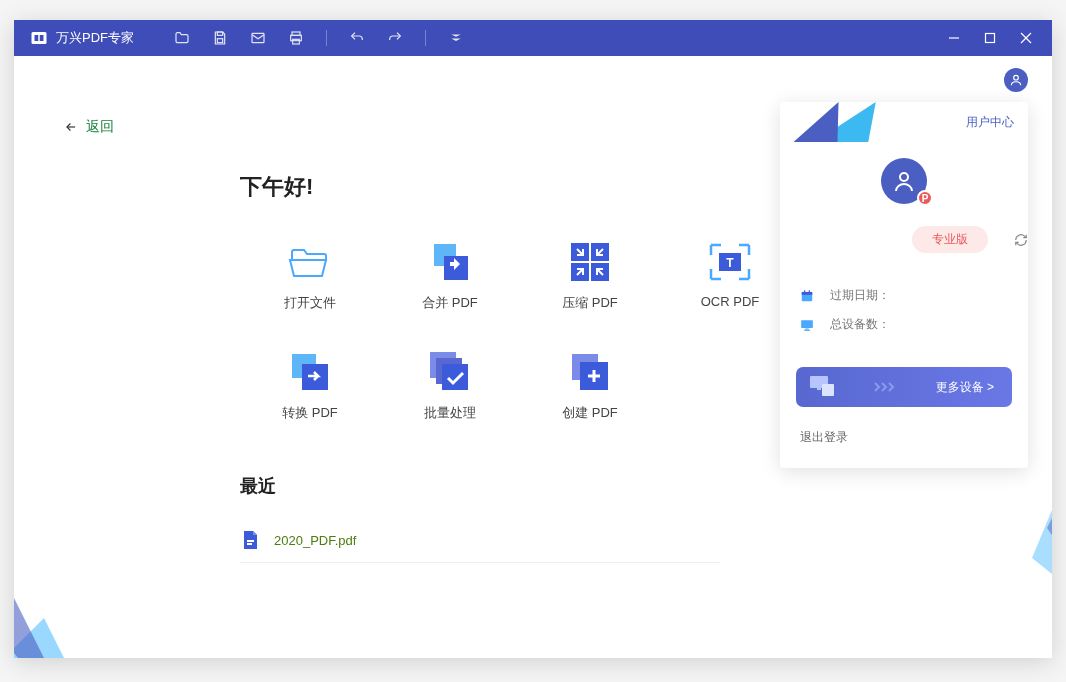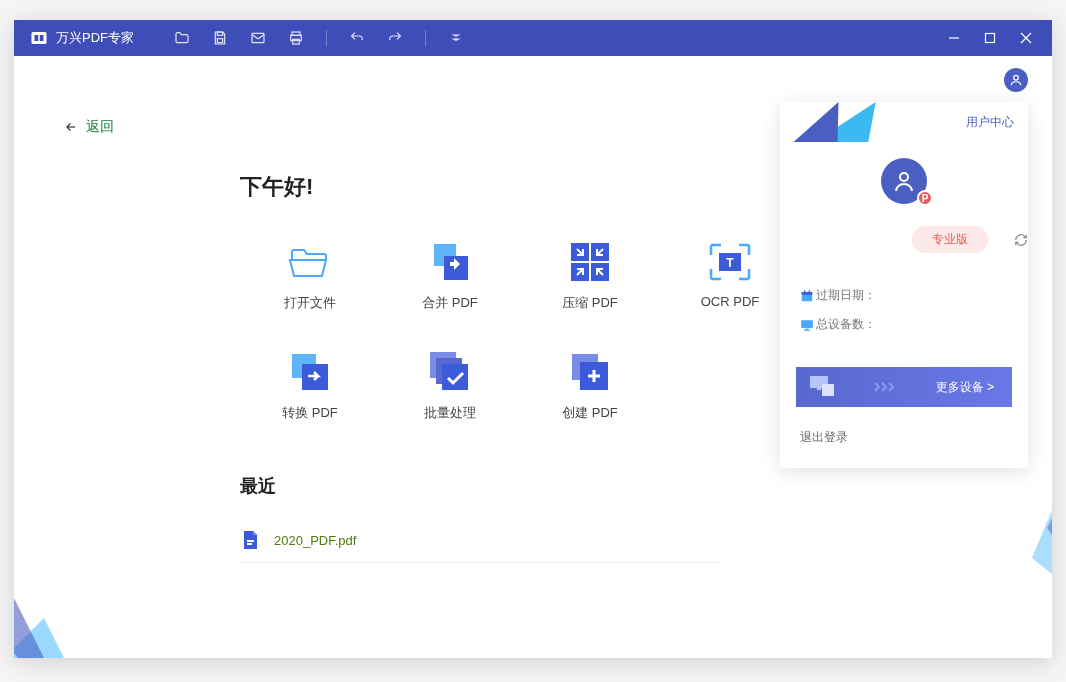--- a/index.html
+++ b/index.html
@@ -40,23 +40,23 @@
 .user-panel .header-deco .tri1 { position: absolute; left: 20px; top: 0; width: 0; height: 0; border-left: 32px solid transparent; border-right: 12px solid transparent; border-bottom: 40px solid #4a5fc1; transform: skewX(-18deg); }
 .user-panel .header-deco .tri2 { position: absolute; left: 40px; top: 0; width: 0; height: 0; border-left: 50px solid transparent; border-right: 4px solid transparent; border-bottom: 40px solid #3bb9f0; transform: skewX(-16deg); }
 .user-panel .user-center-link { position: absolute; top: 12px; right: 14px; font-size: 12px; color: #4a5fc1; cursor: pointer; }
 .user-panel .avatar-wrap { display: flex; justify-content: center; margin-top: 16px; position: relative; }
 .user-panel .avatar { width: 46px; height: 46px; border-radius: 50%; background: #4a5fc1; display: flex; align-items: center; justify-content: center; position: relative; }
 .user-panel .avatar .badge { position: absolute; bottom: -2px; right: -6px; width: 16px; height: 16px; border-radius: 50%; background: #e85b5b; color: #fff; font-size: 10px; font-weight: 700; display: flex; align-items: center; justify-content: center; border: 2px solid #fff; }
 .user-panel .badge-row { display: flex; justify-content: flex-end; align-items: center; gap: 26px; margin: 22px 0 20px; }
 .user-panel .pro-badge { background: #fde9e7; color: #e85b5b; font-size: 12px; padding: 5px 20px; border-radius: 14px; }
 .user-panel .refresh-icon { width: 14px; height: 14px; cursor: pointer; color: #888; }
 .user-panel .info-list { padding: 14px 20px 8px; }
-.user-panel .info-row { display: flex; align-items: center; gap: 2px; font-size: 12px; color: #777; margin-bottom: 12px; }
+.user-panel .info-row { display: flex; align-items: center; gap: 16px; font-size: 12px; color: #777; margin-bottom: 12px; }
 .user-panel .info-icon { width: 14px; height: 14px; }
-.user-panel .device-banner { margin: 14px 16px 4px; height: 40px; background: linear-gradient(90deg, #5868d0, #6a78e6); border-radius: 0; display: flex; align-items: center; justify-content: space-between; padding: 0 18px 0 12px; cursor: pointer; position: relative; text-align: right; }
+.user-panel .device-banner { margin: 14px 16px 4px; height: 40px; background: linear-gradient(90deg, #5868d0, #6a78e6); border-radius: 7px; display: flex; align-items: center; justify-content: space-between; padding: 0 18px 0 12px; cursor: pointer; position: relative; text-align: right; }
 .user-panel .device-banner .device-icon { width: 28px; height: 22px; }
 .user-panel .device-banner .chev-band { display: flex; gap: -2px; opacity: 0.5; }
 .user-panel .device-banner .more-label { color: #fff; font-size: 12px; }
 .user-panel .logout { padding: 18px 20px 22px; font-size: 12px; color: #666; cursor: pointer; }
 
 .corner-deco-left { position: absolute; bottom: -20px; left: -30px; width: 120px; height: 120px; }
 .corner-deco-right { position: absolute; bottom: 60px; right: -30px; width: 60px; height: 160px; }
 
 </style>
 </head>

